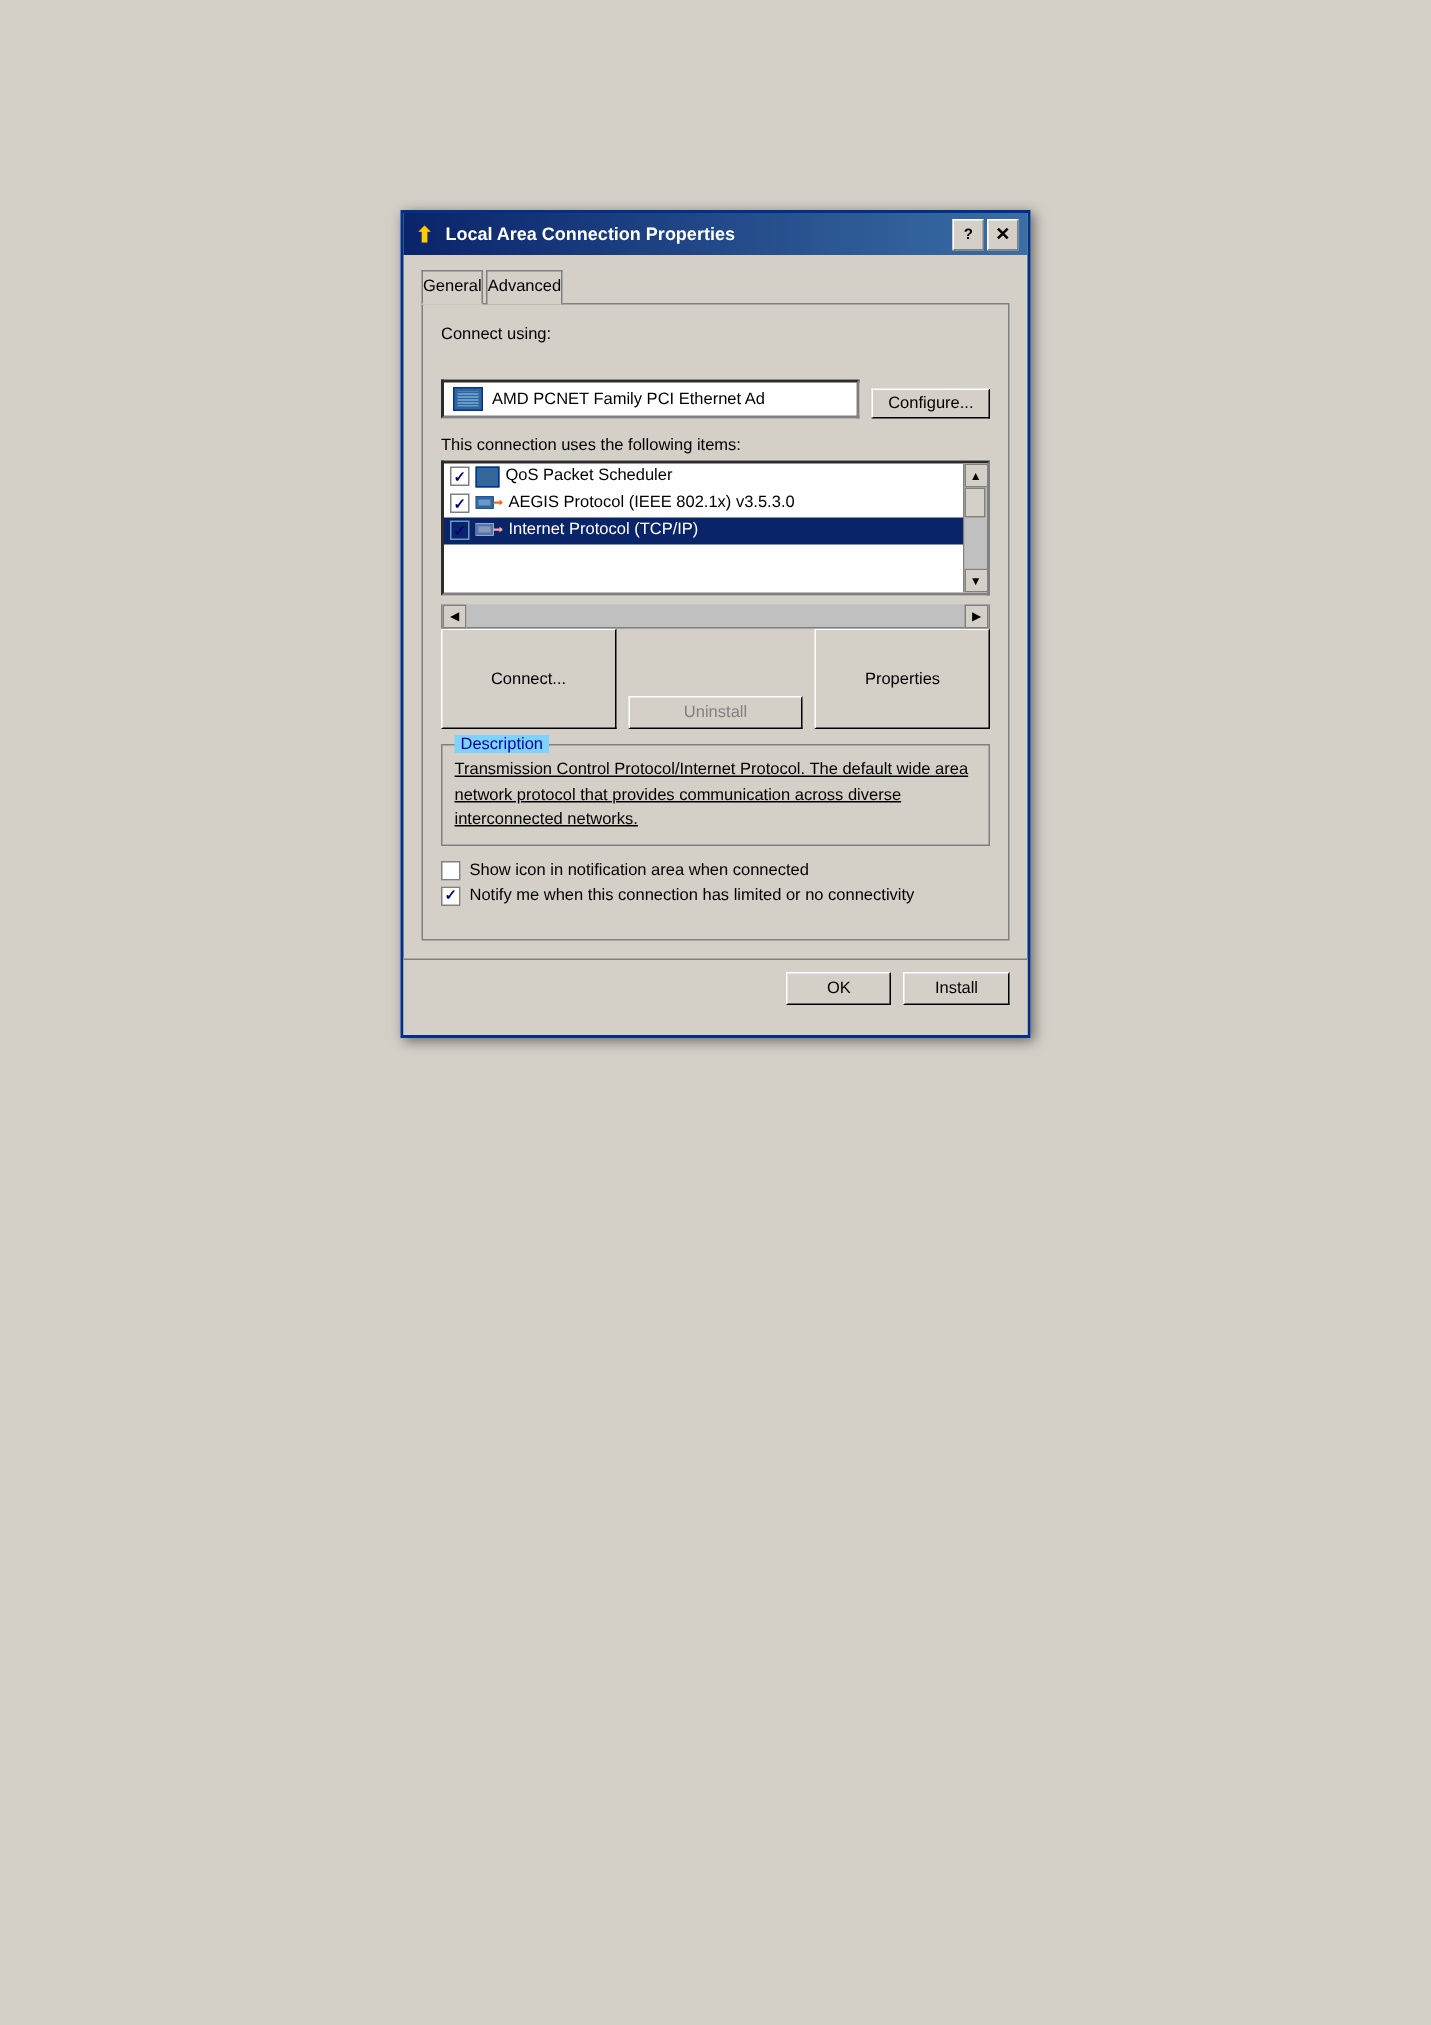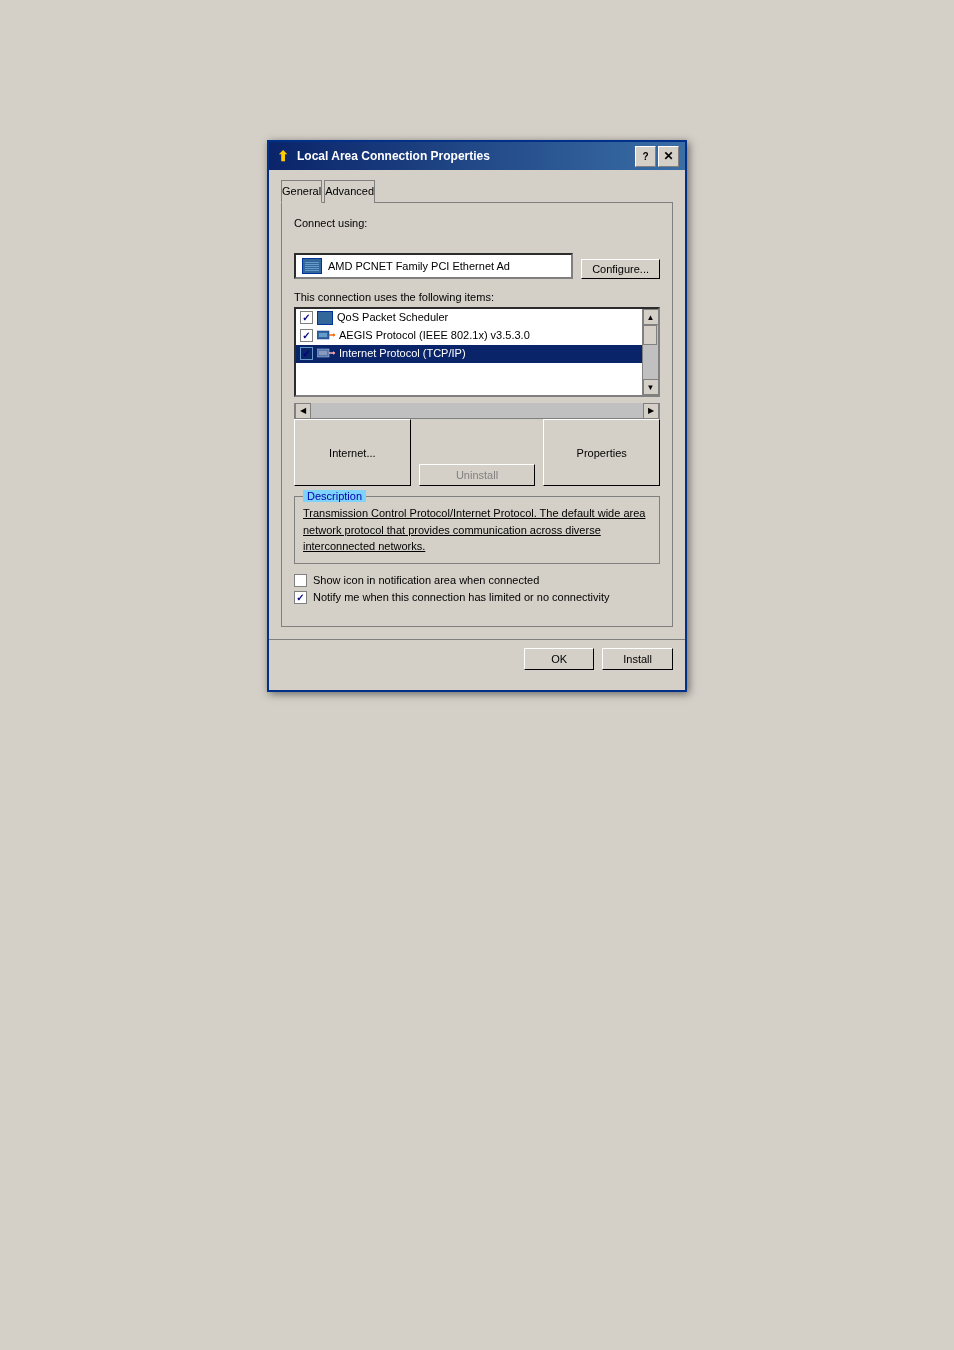--- a/index.html
+++ b/index.html
@@ -496,21 +496,21 @@
         </div>
 
         <div class="scrollbar-horiz-row">
           <div class="horiz-arrow">◀</div>
           <div class="horiz-track"></div>
           <div class="horiz-arrow">▶</div>
         </div>
       </div>
 
       <div class="action-buttons">
-        <button class="action-btn">Internet...</button>
+        <button class="action-btn">Connect...</button>
         <button class="action-btn" disabled="" style="color:#808080;margin-top:45px;">Uninstall</button>
         <button class="action-btn">Properties</button>
       </div>
 
       <div class="description-group">
         <div class="description-legend">Description</div>
         <div class="description-text">Transmission Control Protocol/Internet Protocol. The default wide area network protocol that provides communication across diverse interconnected networks.</div>
       </div>
 
       <div class="notification-checkboxes">

